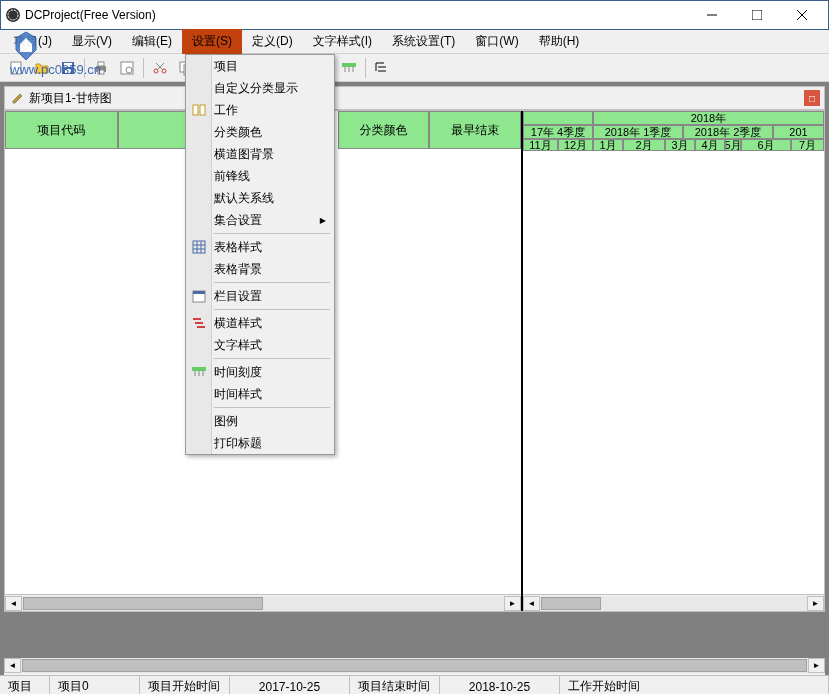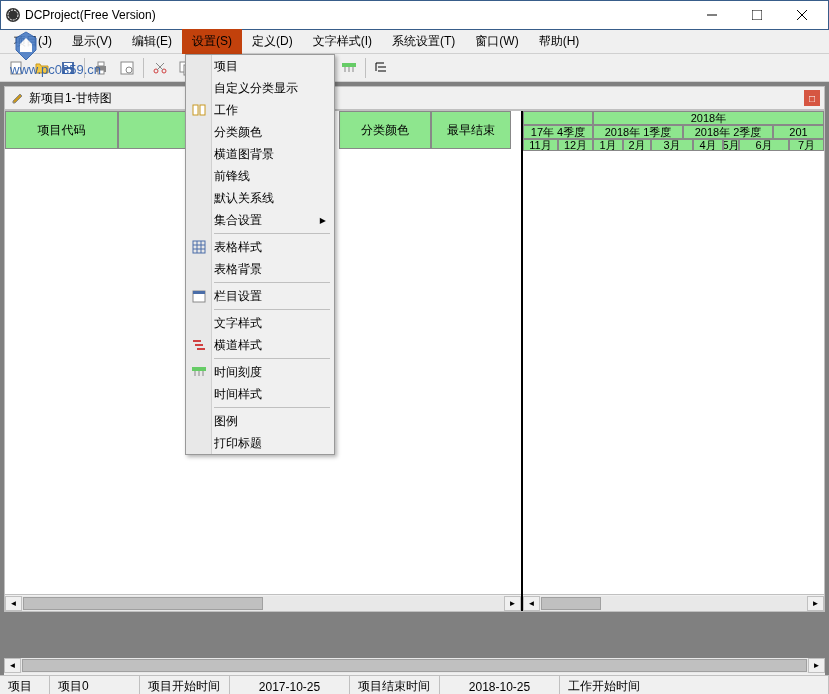--- a/index.html
+++ b/index.html
@@ -33,21 +33,21 @@
     .doc-titlebar { height: 24px; background: #f0f0f0; border: 1px solid #c0c0c0; margin: 4px 4px 0 4px; display: flex; align-items: center; padding: 0 6px; position: relative; }
     .doc-icon { width: 14px; height: 14px; margin-right: 4px; }
     .doc-close { position: absolute; right: 4px; width: 16px; height: 16px; background: #d65642; color: #fff; display: flex; align-items: center; justify-content: center; cursor: pointer; font-size: 10px; }
     
     
     .content { margin: 0 4px; display: flex; height: 502px; background: #fff; border: 1px solid #c0c0c0; }
     .left-pane { width: 518px; display: flex; flex-direction: column; border-right: 2px solid #000; }
     .right-pane { flex: 1; display: flex; flex-direction: column; }
     
     
-    .table-header { display: flex; }
+    .table-header { display: flex; justify-content: center; }
     .th-cell { background: #8ee68e; border: 1px solid #888; padding: 8px 4px; text-align: center; font-size: 12px; color: #000; height: 38px; display: flex; align-items: center; justify-content: center; }
     .left-pane .th-cell.code { width: 113px; }
     .left-pane .th-cell.blank { width: 75px; }
     
     
     .timeline-header { display: flex; flex-direction: column; }
     .timeline-row1 { display: flex; height: 14px; }
     .timeline-row2 { display: flex; height: 14px; }
     .timeline-row3 { display: flex; height: 12px; }
     .tl-cell { background: #8ee68e; border: 1px solid #888; font-size: 11px; text-align: center; display: flex; align-items: center; justify-content: center; overflow: hidden; white-space: nowrap; }
@@ -286,32 +286,32 @@
     <span class="dd-icon">
         <svg width="14" height="14">
           <rect x="1" y="2" width="12" height="11" fill="#fff" stroke="#888"></rect>
           <rect x="1" y="2" width="12" height="3" fill="#4a6da8"></rect>
         </svg>
       </span>
     <span>栏目设置</span>
   </div>
   <div class="dd-sep"></div>
   <div class="dd-item">
-      <span>文字样式</span>
-    </div>
-  <div class="dd-item">
     <span class="dd-icon">
         <svg width="14" height="14">
           <rect x="1" y="2" width="8" height="2" fill="#d04040"></rect>
           <rect x="3" y="6" width="8" height="2" fill="#d04040"></rect>
           <rect x="5" y="10" width="8" height="2" fill="#d04040"></rect>
         </svg>
       </span>
     <span>横道样式</span>
   </div>
+  <div class="dd-item">
+      <span>文字样式</span>
+    </div>
   <div class="dd-sep"></div>
   <div class="dd-item">
     <span class="dd-icon">
         <svg width="14" height="14">
           <rect x="0" y="2" width="14" height="4" fill="#6c6"></rect>
           <line x1="3" y1="6" x2="3" y2="11" stroke="#888"></line>
           <line x1="7" y1="6" x2="7" y2="11" stroke="#888"></line>
           <line x1="11" y1="6" x2="11" y2="11" stroke="#888"></line>
         </svg>
       </span>
@@ -338,21 +338,21 @@
 </div>
 
 <div class="content">
 
   <div class="left-pane">
     <div class="table-header">
       <div class="th-cell code">项目代码</div>
       <div class="th-cell blank" style="width:75px"></div>
       <div class="th-cell" style="width:146px; position:relative; z-index:-1;"></div>
       <div class="th-cell" style="width:92px">分类颜色</div>
-      <div class="th-cell" style="width:80px">最早结束</div>
+      <div class="th-cell" style="width:92px">最早结束</div>
     </div>
     <div class="table-body"></div>
     <div class="hscroll">
       <div class="hscroll-btn">◄</div>
       <div class="hscroll-track">
           <div class="hscroll-thumb" style="left:1px; width:240px"></div>
         </div>
       <div class="hscroll-btn">►</div>
     </div>
   </div>
@@ -366,22 +366,22 @@
       <div class="timeline-row2">
         <div class="tl-cell" style="width:70px">17年 4季度</div>
         <div class="tl-cell" style="width:90px">2018年 1季度</div>
         <div class="tl-cell" style="width:90px">2018年 2季度</div>
         <div class="tl-cell" style="flex:1">201</div>
       </div>
       <div class="timeline-row3">
         <div class="tl-cell" style="width:35px">11月</div>
         <div class="tl-cell" style="width:35px">12月</div>
         <div class="tl-cell" style="width:30px">1月</div>
-        <div class="tl-cell" style="width:28px">2月</div>
-        <div class="tl-cell" style="width:42px">3月</div>
+        <div class="tl-cell" style="width:42px">2月</div>
+        <div class="tl-cell" style="width:30px">3月</div>
         <div class="tl-cell" style="width:30px">4月</div>
         <div class="tl-cell" style="width:16px">5月</div>
         <div class="tl-cell" style="width:50px">6月</div>
         <div class="tl-cell" style="flex:1">7月</div>
       </div>
     </div>
     <div class="right-body"></div>
     <div class="hscroll">
       <div class="hscroll-btn">◄</div>
       <div class="hscroll-track">

